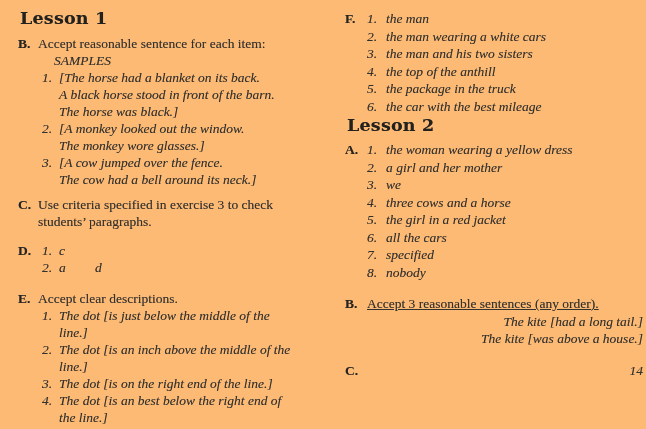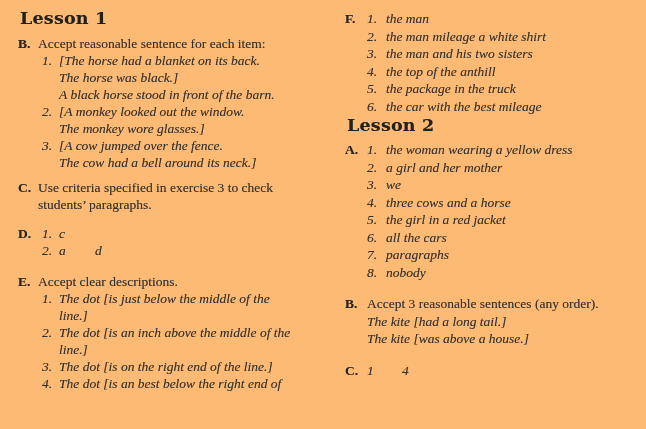--- a/index.html
+++ b/index.html
@@ -30,32 +30,32 @@
     letter-spacing: 0.2px;
   }
   .col-right .lesson-title { }
 
   .block { position: relative; }
   .letter {
     position: absolute; left: 0; top: 0;
     font-weight: 700; font-style: normal; color: #262421;
   }
   .instruction { margin-left: 20px; margin-top: 6px; }
-  .col-right .instruction { margin-left: 22px; }
+  .col-right .instruction { margin-left: 22px; text-decoration: underline; }
   .samples { margin-left: 36px; }
   .italic { font-style: italic; }
   .line { white-space: nowrap; }
 
   .num-item { display: flex; margin-left: 24px; }
   .num-item .num { flex: 0 0 17px; }
   .col-right .num-item { margin-left: 22px; }
   .col-right .num-item .num { flex: 0 0 19px; }
   .num-item .lines { flex: 1 1 auto; min-width: 0; }
 
-  .quote-lines { margin-left: 22px; }
+  .quote-lines { margin-left: 29px; text-align: right; }
 
   .ans-first { display: inline-block; min-width: 36px; }
   .col-right .ans-first { min-width: 35px; }
 
   
   .mb-b  { margin-bottom: 8px;  }
   .mb-c  { margin-bottom: 12px; }
   .mb-d  { margin-bottom: 14px; }
   .mb-f  { margin-bottom: 0;    }
   .mb-a  { margin-bottom: 14px; }
@@ -66,27 +66,28 @@
 
 <div class="page">
 
   <div class="col col-left">
 
     <h1 class="lesson-title">Lesson 1</h1>
 
     <section class="block mb-b">
       <span class="letter">B.</span>
       <div class="instruction line">Accept reasonable sentence for each item:</div>
+      <div class="samples italic line">SAMPLES</div>
 
       <div class="num-item">
         <span class="num italic">1.</span>
         <div class="lines italic">
           <div class="line">[The horse had a blanket on its back.</div>
+          <div class="line">A black horse stood in front of the barn.</div>
           <div class="line">The horse was black.]</div>
-          <div class="line">A black horse stood in front of the barn.</div>
         </div>
       </div>
       <div class="num-item">
         <span class="num italic">2.</span>
         <div class="lines italic">
           <div class="line">[A monkey looked out the window.</div>
           <div class="line">The monkey wore glasses.]</div>
         </div>
       </div>
       <div class="num-item">
@@ -143,39 +144,40 @@
       <div class="num-item">
         <span class="num italic">3.</span>
         <div class="lines italic">
           <div class="line">The dot [is on the right end of the line.]</div>
         </div>
       </div>
       <div class="num-item">
         <span class="num italic">4.</span>
         <div class="lines italic">
           <div class="line">The dot [is an best below the right end of</div>
+          <div class="line">the line.]</div>
         </div>
       </div>
     </section>
   </div>
 
   <div class="col col-right">
 
     <section class="block mb-f">
       <span class="letter">F.</span>
       <div class="num-item">
         <span class="num italic">1.</span>
         <div class="lines italic">
             <div class="line">the man</div>
           </div>
       </div>
       <div class="num-item">
         <span class="num italic">2.</span>
         <div class="lines italic">
-            <div class="line">the man mileage a white shirt</div>
+            <div class="line">the man wearing a white cars</div>
           </div>
       </div>
       <div class="num-item">
         <span class="num italic">3.</span>
         <div class="lines italic">
             <div class="line">the man and his two sisters</div>
           </div>
       </div>
       <div class="num-item">
         <span class="num italic">4.</span>
@@ -233,21 +235,21 @@
       </div>
       <div class="num-item">
         <span class="num italic">6.</span>
         <div class="lines italic">
             <div class="line">all the cars</div>
           </div>
       </div>
       <div class="num-item">
         <span class="num italic">7.</span>
         <div class="lines italic">
-            <div class="line">paragraphs</div>
+            <div class="line">specified</div>
           </div>
       </div>
       <div class="num-item">
         <span class="num italic">8.</span>
         <div class="lines italic">
             <div class="line">nobody</div>
           </div>
       </div>
     </section>
 

